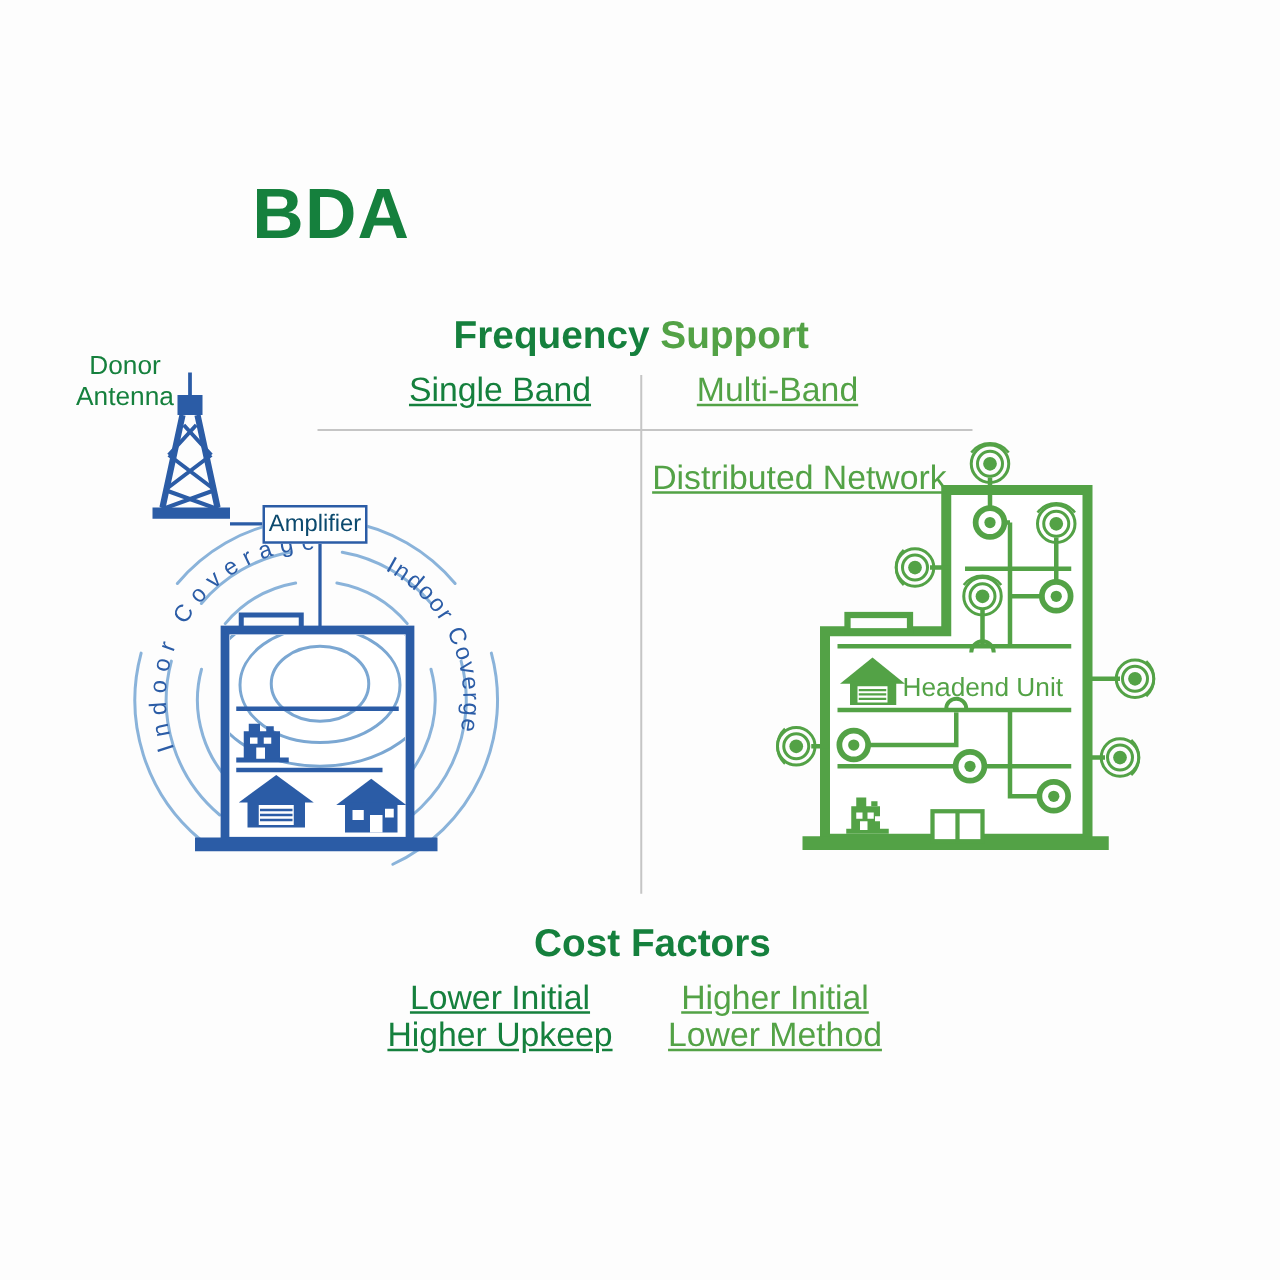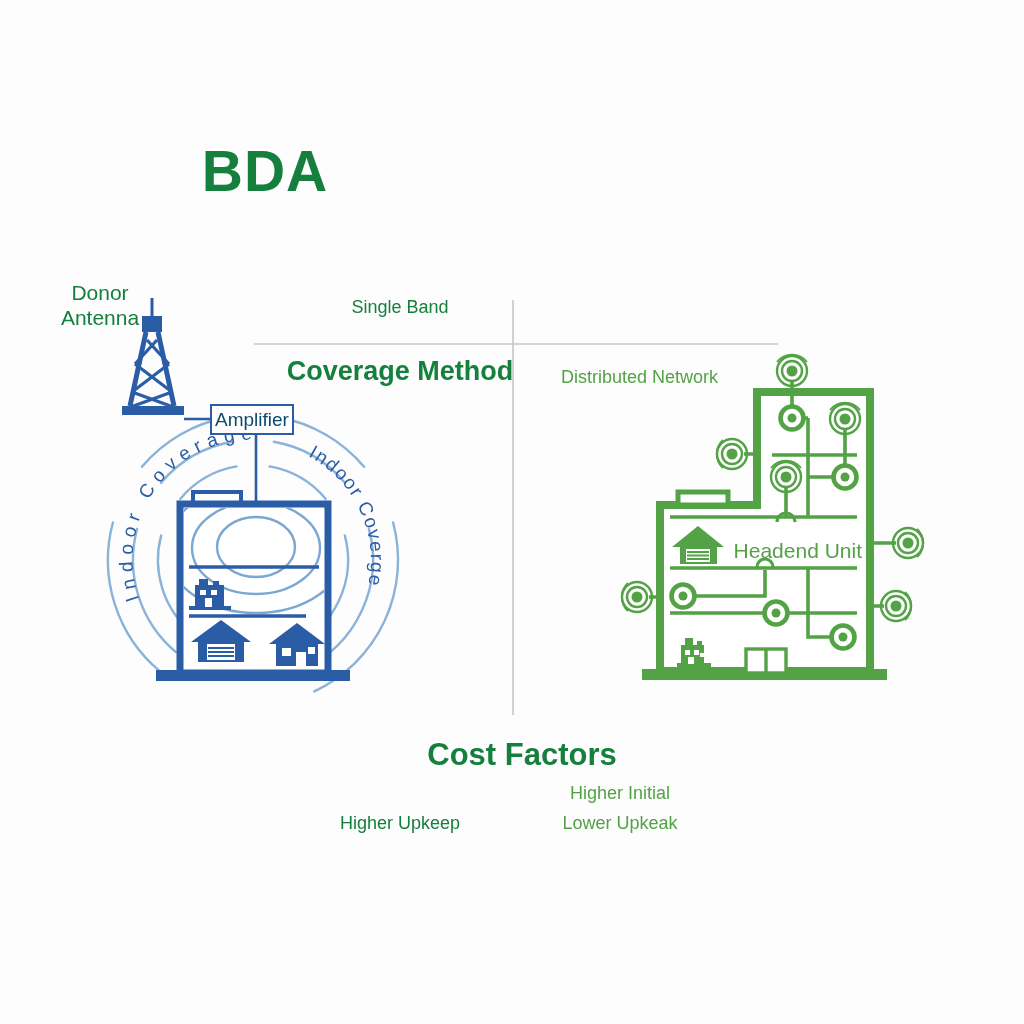--- a/index.html
+++ b/index.html
@@ -6,29 +6,29 @@
   .canvas{
     position:relative;width:1024px;height:1024px;background:#fdfdfd;overflow:hidden;
     font-family:"Liberation Sans",sans-serif;
   }
   .art{position:absolute;left:0;top:0;}
   .txt{position:absolute;text-align:center;white-space:nowrap;}
   .blue{color:#15803d;}
   .green{color:#53A246;}
   .title{font-size:57px;font-weight:bold;letter-spacing:1px;}
   .h2{font-size:31px;font-weight:bold;}
-  .h3{font-size:18px;}
+  .h3{font-size:27px;text-decoration:underline;}
   .h3b{font-size:27px;font-weight:bold;}
   .small-label{font-size:21px;line-height:1.18;}
   .amp-box{
     position:absolute;left:210px;top:404px;width:80px;height:27px;
     border:2.5px solid #2B5CA6;background:#fff;color:#0c4a6e;
     font-size:19px;display:flex;align-items:center;justify-content:center;
   }
-  .headend{position:absolute;left:722px;top:539px;width:140px;text-align:right;
+  .headend{position:absolute;left:722px;top:539px;width:140px;text-align:left;
     font-size:21px;color:#53A246;}
   svg text{font-family:"Liberation Sans",sans-serif;}
 </style>
 </head>
 <body>
 
 <div class="canvas">
 
   <svg class="art" width="1024" height="1024" viewBox="0 0 1024 1024">
     <defs>
@@ -220,34 +220,39 @@
 
       <g>
         <rect x="746" y="649" width="40" height="24" fill="#ffffff" stroke="#53A246" stroke-width="3.4"></rect>
         <line x1="766" y1="649" x2="766" y2="673" stroke="#53A246" stroke-width="3.4"></line>
       </g>
     </g>
   </svg>
 
   <div class="txt title blue" style="left:165px;top:138px;width:200px;">BDA</div>
 
+  <div class="txt h2" style="left:255px;top:250px;width:500px;">
+    <span class="blue">Frequency</span>
+    <span class="green">Support</span>
+  </div>
   <div class="txt h3 blue" style="left:280px;top:297px;width:240px;">Single Band</div>
-
-  <div class="txt h3b blue" style="left:280px;top:356px;width:240px;">Coverage Method</div>
+  <div class="txt h3 green" style="left:512px;top:297px;width:220px;">Multi-Band</div>
+
   <div class="txt h3 green" style="left:517px;top:367px;width:245px;">Distributed Network</div>
 
   <div class="txt small-label blue" style="left:45px;top:281px;width:110px;">
     <div>Donor</div>
     <div>Antenna</div>
   </div>
 
   <div class="amp-box">
     <span>Amplifier</span>
   </div>
 
   <div class="headend">Headend Unit</div>
 
   <div class="txt h2 blue" style="left:272px;top:737px;width:500px;">Cost Factors</div>
+  <div class="txt h3 blue" style="left:280px;top:783px;width:240px;">Lower Initial</div>
   <div class="txt h3 blue" style="left:280px;top:813px;width:240px;">Higher Upkeep</div>
   <div class="txt h3 green" style="left:505px;top:783px;width:230px;">Higher Initial</div>
-  <div class="txt h3 green" style="left:505px;top:813px;width:230px;">Lower Upkeak</div>
+  <div class="txt h3 green" style="left:505px;top:813px;width:230px;">Lower Method</div>
 
 </div>
 
 </body></html>

